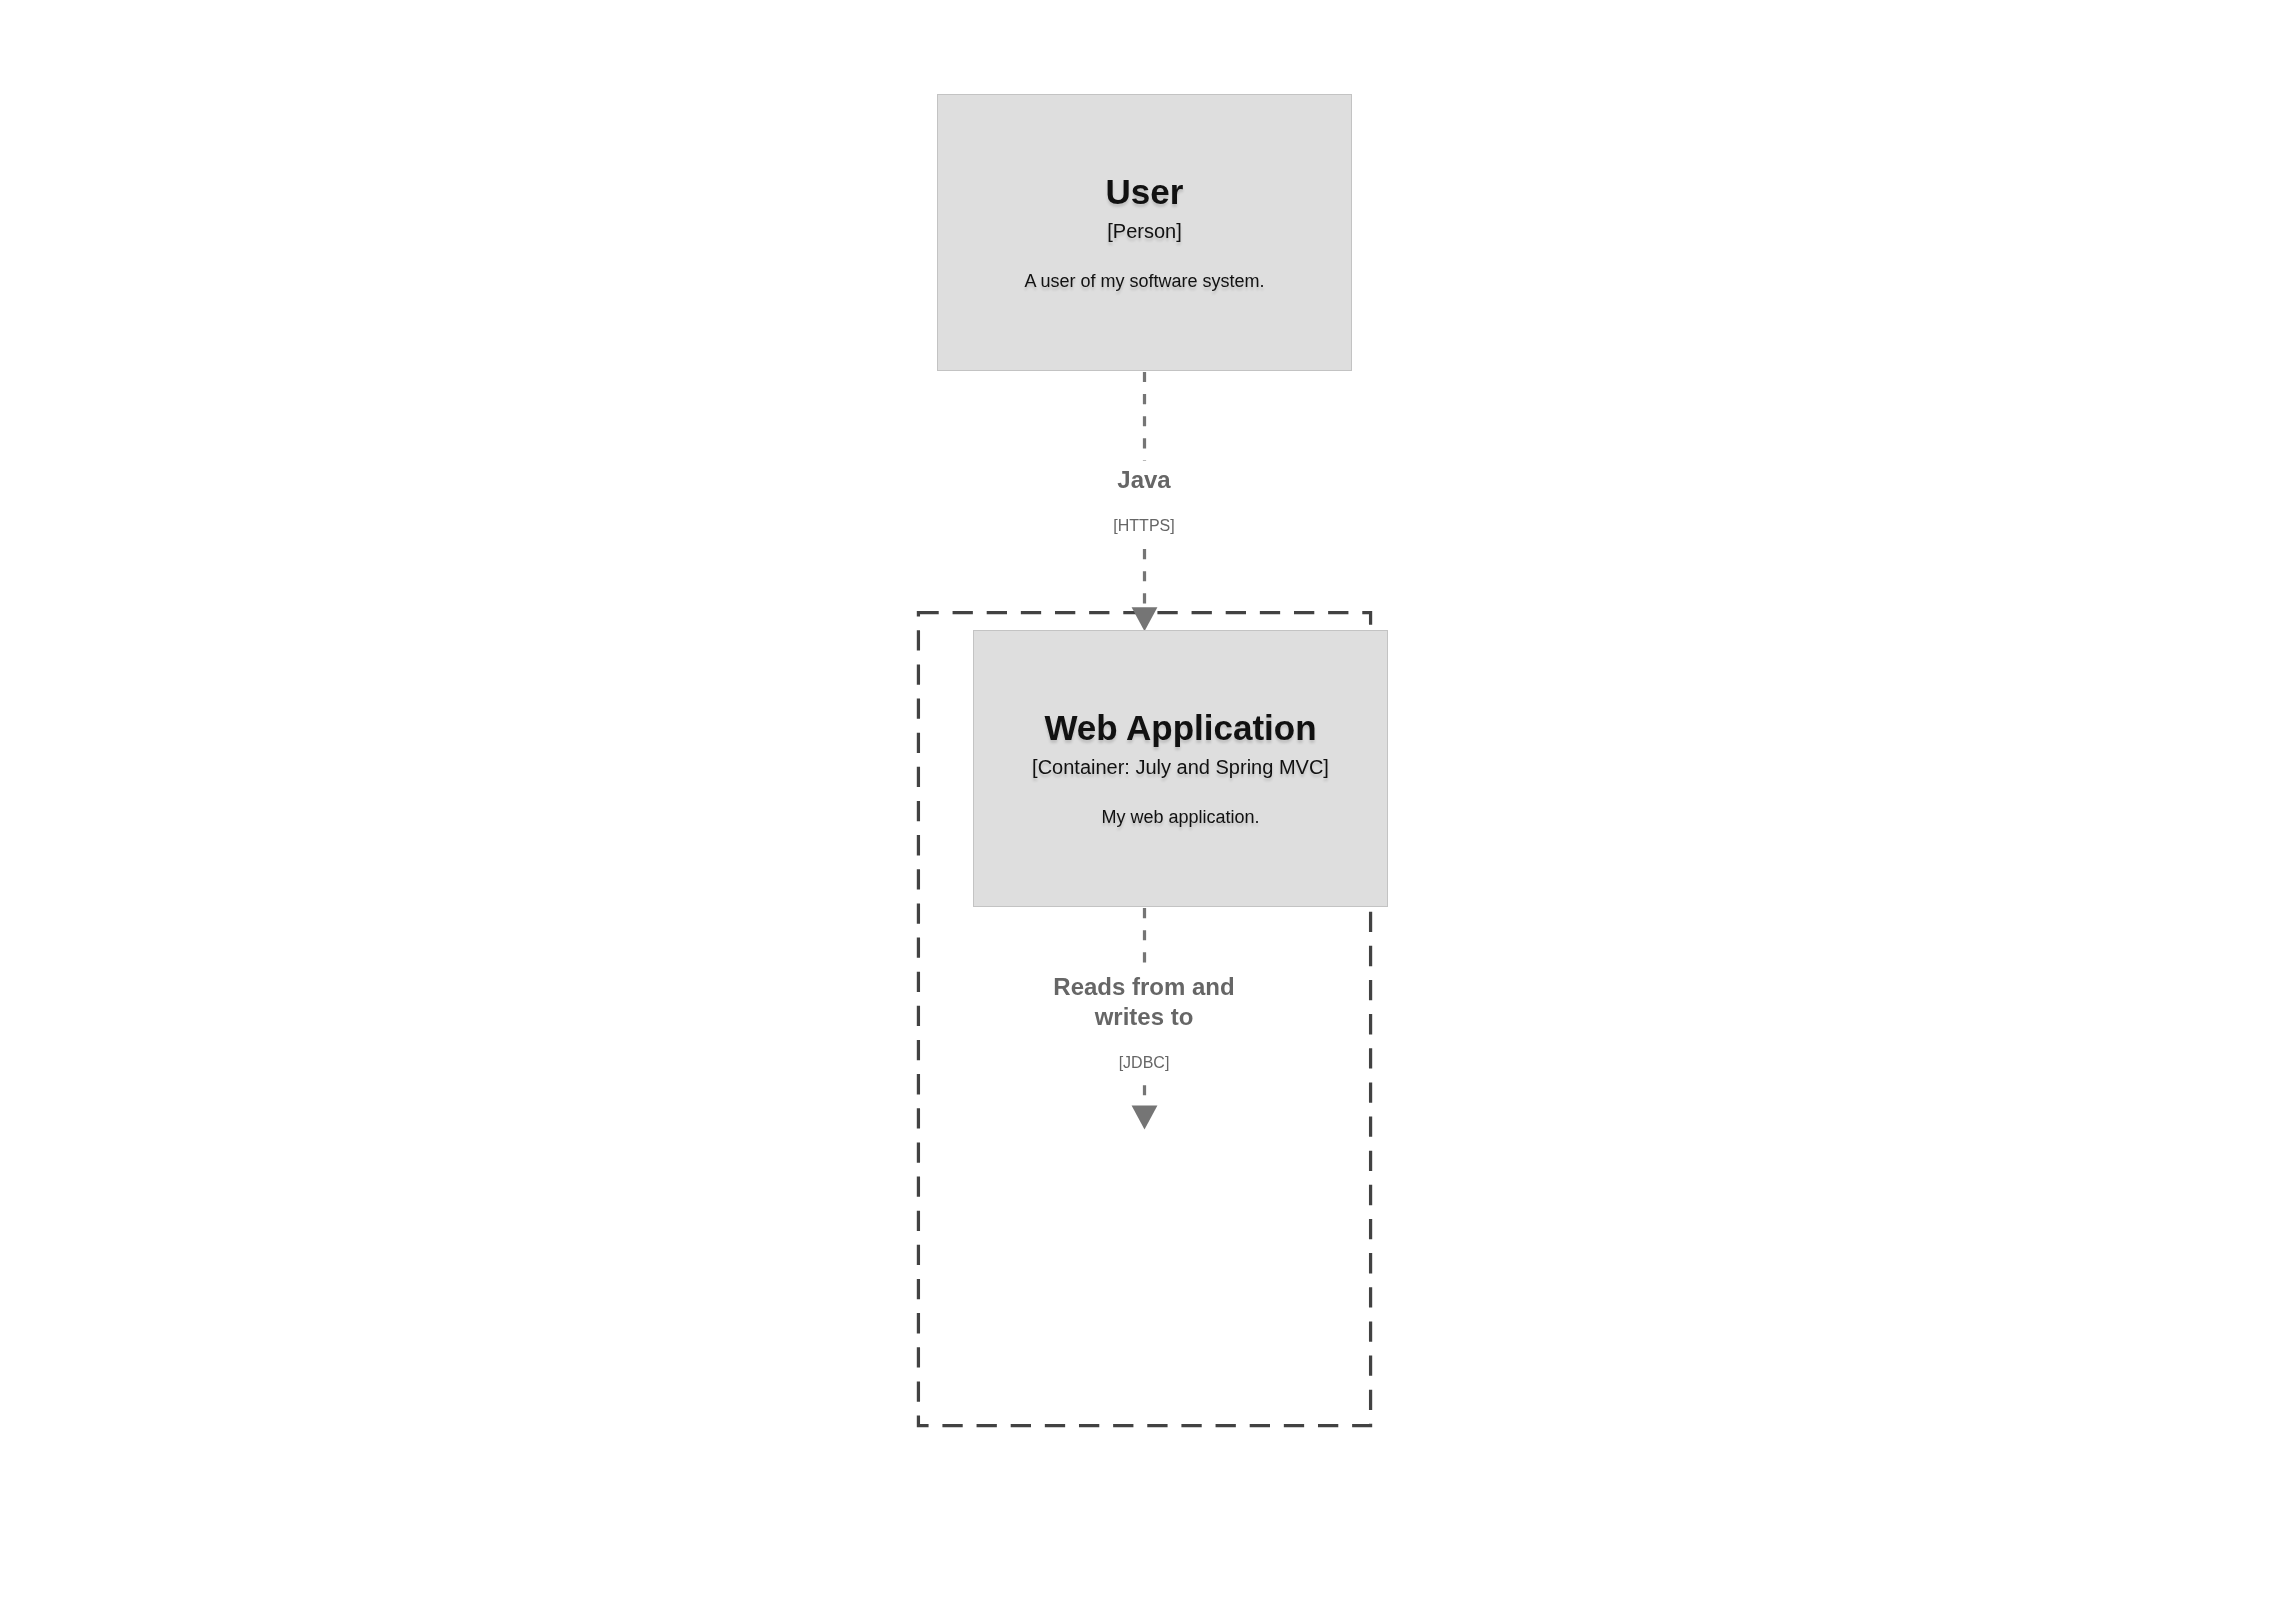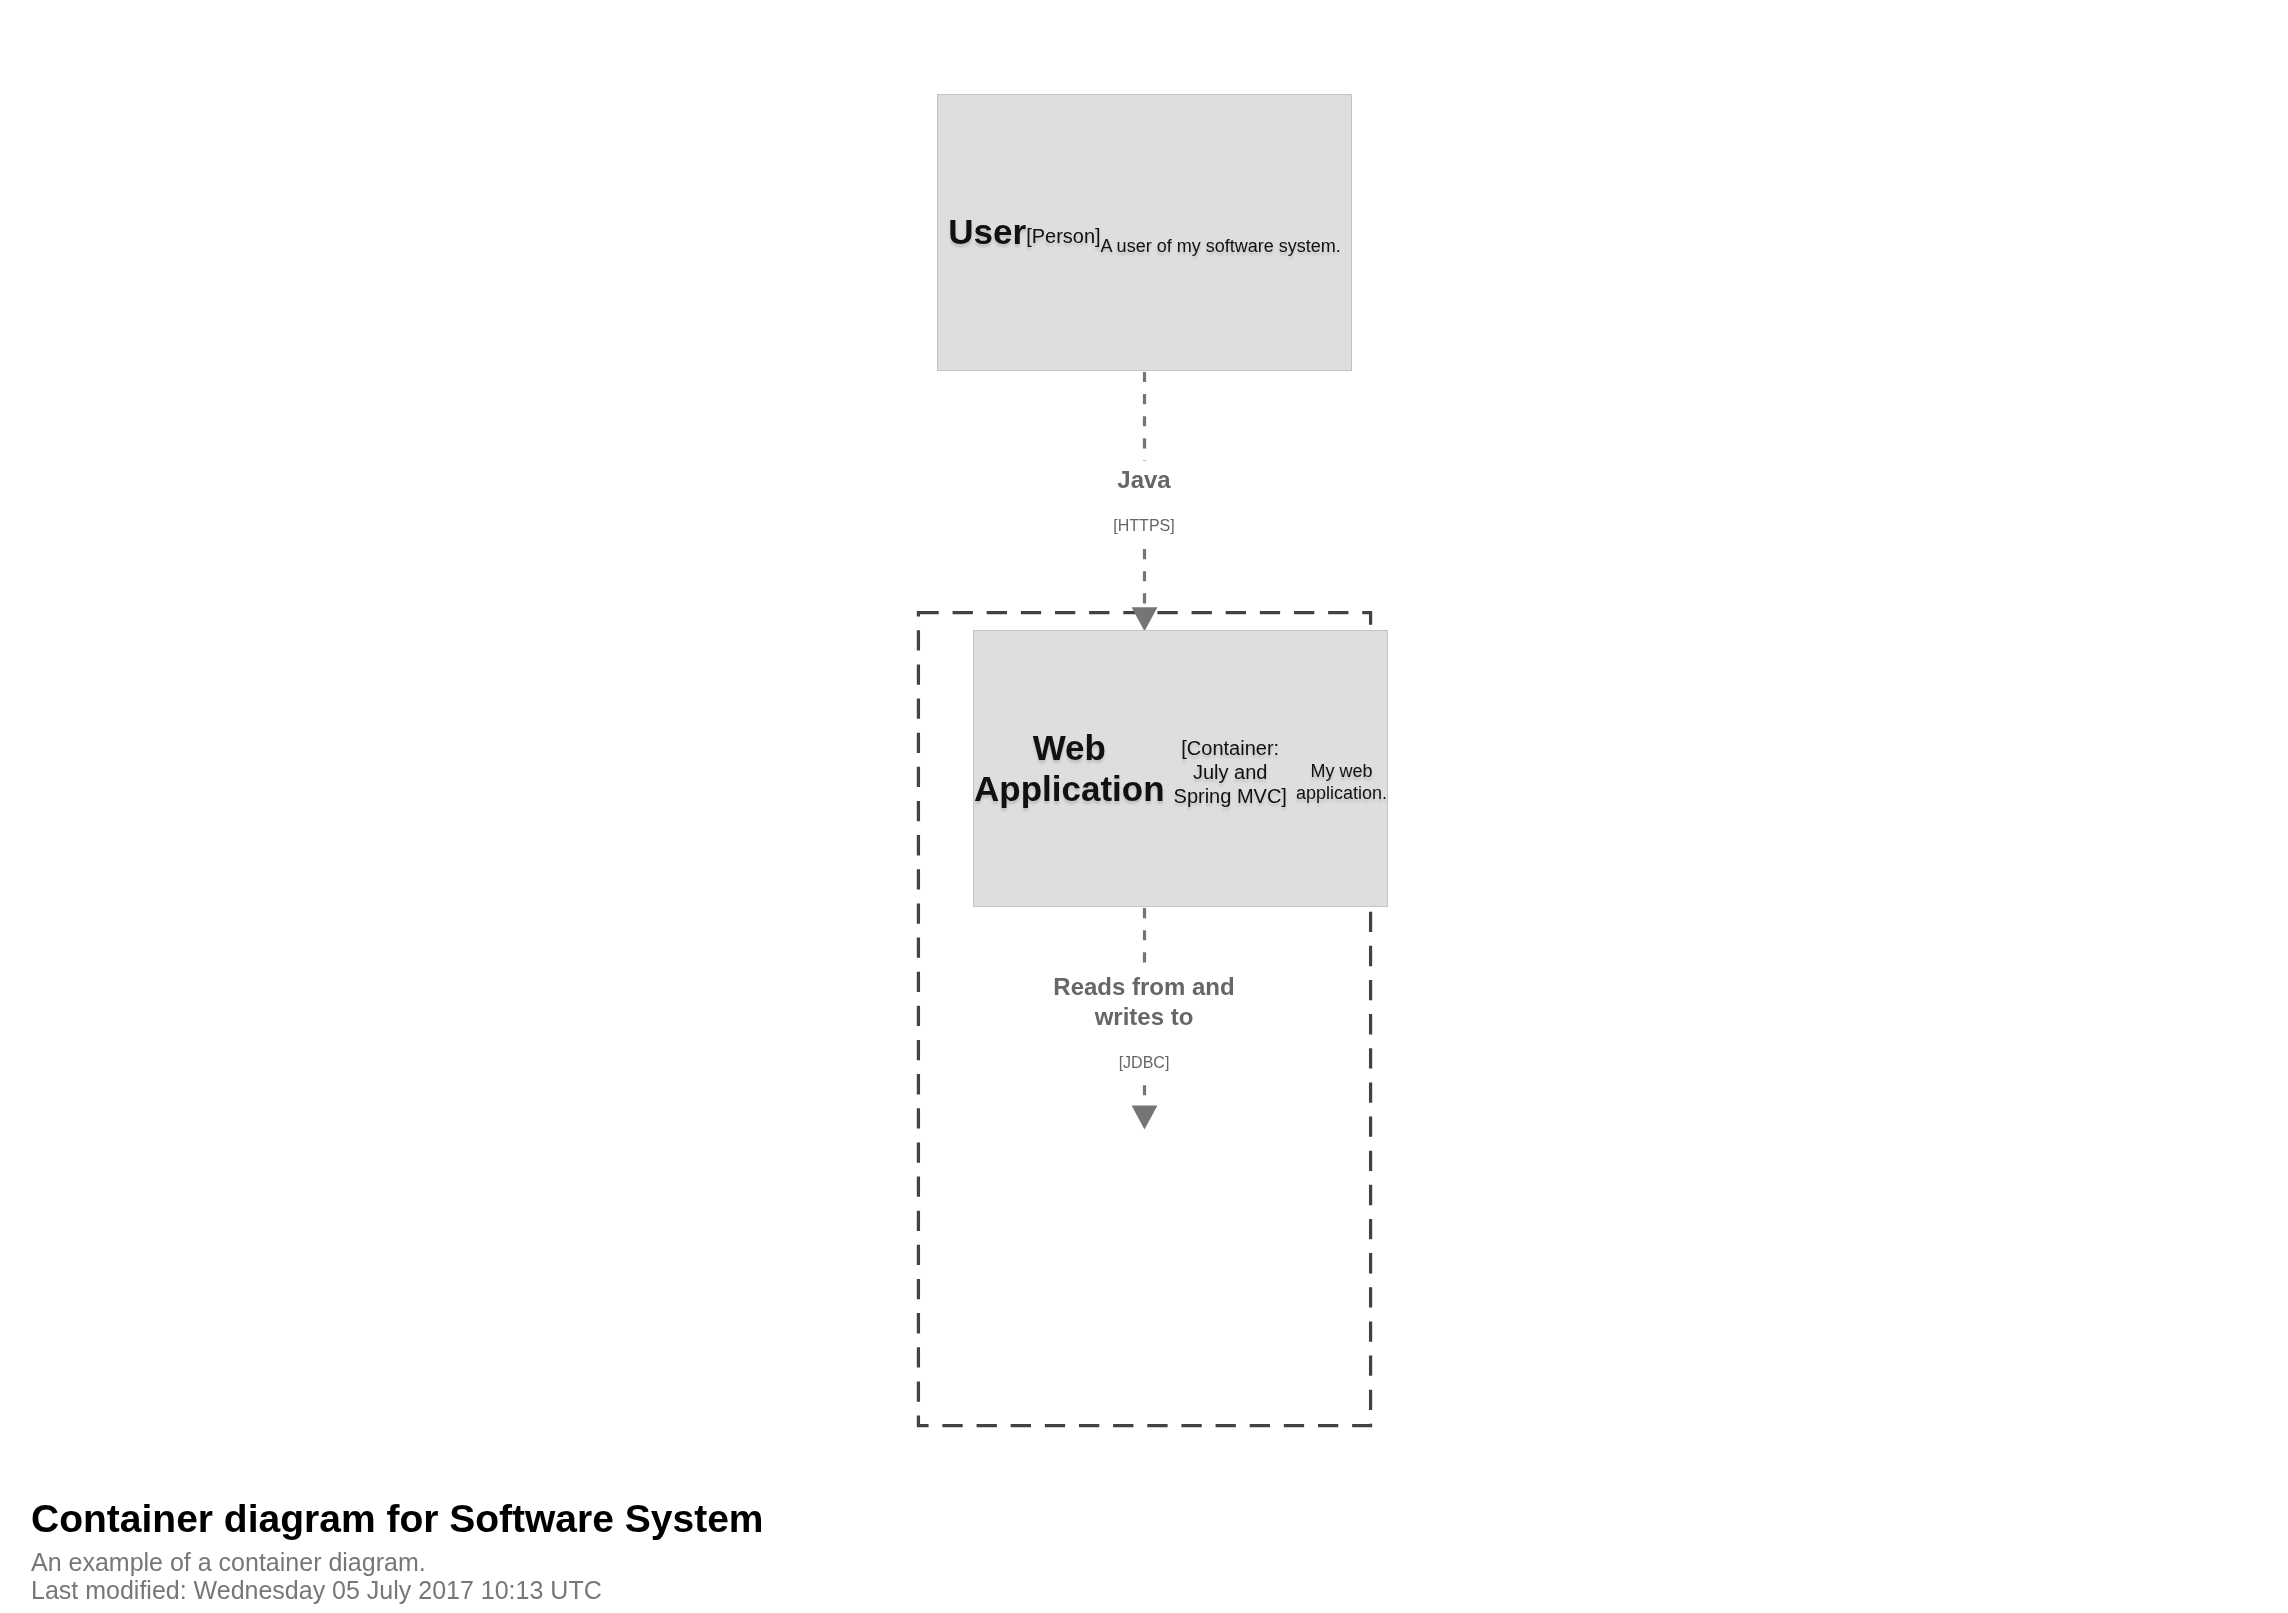--- a/index.html
+++ b/index.html
@@ -46,21 +46,21 @@
   .rel-arrow { fill: var(--relationship-color); }
 
   .node {
     position: absolute;
     z-index: 2;
     width: 415px;
     height: 277px;
     background: var(--node-fill);
     border: 1.8px solid var(--node-border);
     display: flex;
-    flex-direction: row;
+    flex-direction: column;
     align-items: center;
     justify-content: center;
     text-align: center;
     color: var(--node-text);
     text-shadow: 0 2.8px 2.8px rgba(0,0,0,0.14);
   }
   .node-user     { left: 937px; top: 94px;  }
   .node-webapp   { left: 973px; top: 630px;  }
   .node-database { left: 937px; top: 1131px; height: 275px; }
 
@@ -131,20 +131,15 @@
   <div class="rel-label rel-label-uses">
     <div class="rel-name">Java</div>
     <div class="rel-tech">[HTTPS]</div>
   </div>
 
   <div class="rel-label rel-label-reads">
     <div class="rel-name">Reads from and writes to</div>
     <div class="rel-tech">[JDBC]</div>
   </div>
 
-  <div class="footer">
-    <div class="footer-title">Container diagram for Software System</div>
-    <div class="footer-sub first">An example of a container diagram.</div>
-    <div class="footer-sub">Last modified: Wednesday 05 July 2017 10:13 UTC</div>
-  </div>
 
 </div>
 
 
 </body></html>

